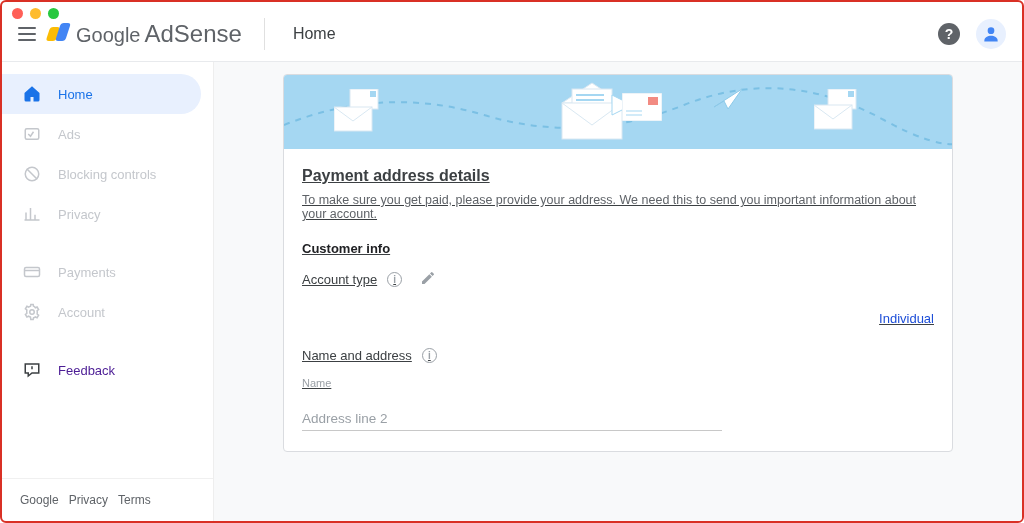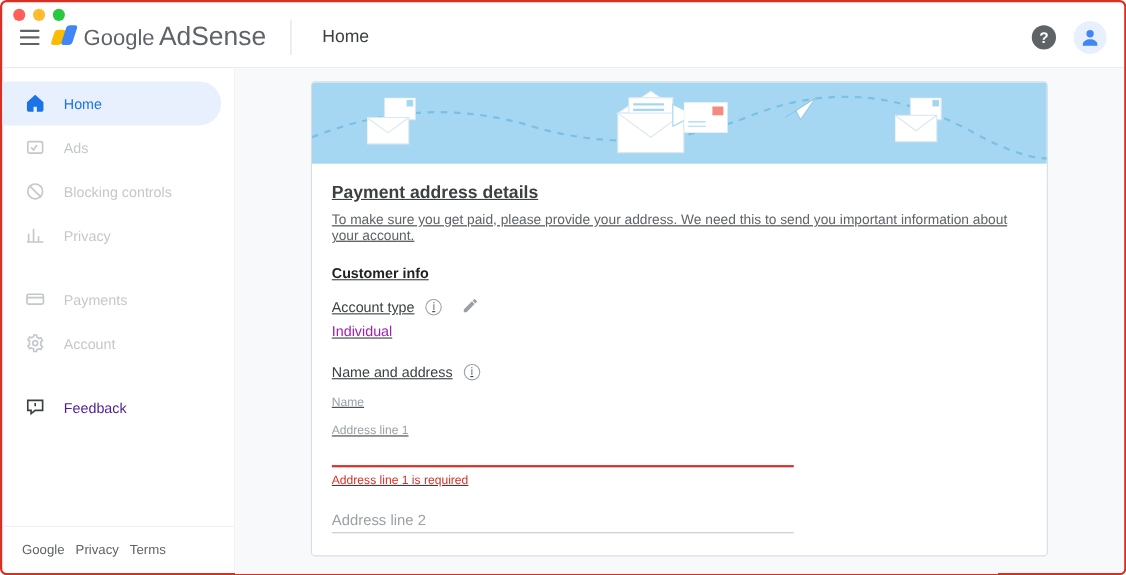--- a/index.html
+++ b/index.html
@@ -38,21 +38,21 @@
   .card{ background:#fff; border:1px solid #dadce0; border-radius:4px; width:670px; margin:0 auto; overflow:hidden;}
   .banner{ height:74px; background:#a5d7f2; position:relative; overflow:hidden;}
   .banner svg{position:absolute;}
   .card-body{ padding:18px 18px 20px 18px;text-decoration:underline;}
   .heading{ font-size:16px; color:#3c4043; margin:0 0 8px 0;}
   .subheading{ font-size:12.5px; color:#5f6368; margin:0 0 20px 0;}
   .section-title{ font-size:13px; font-weight:700; color:#202124; margin:4px 0 14px 0;}
   .row-inline{ display:flex; align-items:center; gap:10px; font-size:13px; color:#3c4043;}
   .info-icon{ width:15px; height:15px; border:1.3px solid #9aa0a6; border-radius:50%; display:inline-flex; align-items:center; justify-content:center; font-size:10px; color:#9aa0a6; font-weight:700;}
   .pencil{ width:16px; height:16px;}
-  .value-muted{ font-size:13px; color:#a21caf; margin-top:5px;}
+  .value-muted{ font-size:13px; color:#1d4ed8; margin-top:22px;text-align:right;}
   .field{ margin-top:14px; width:420px;}
   .field label{ font-size:11px; color:#9aa0a6; display:block; margin-bottom:2px;}
   .field .input-line{ border:none; border-bottom:1px solid #c8c8c8; width:100%; font-size:13.5px; padding:4px 0; outline:none; background:transparent; color:#3c4043;}
   .field.error .input-line{ border-bottom:2px solid #d93025;}
   .field .err-msg{ color:#d93025; font-size:11px; margin-top:6px;}
   .field.placeholder-style .input-line::placeholder{ color:#9aa0a6; font-size:13.5px;}
   .field.no-label .input-line{ border-bottom:1px solid #c8c8c8; color:#9aa0a6;}
 </style>
 </head>
 <body>
@@ -231,25 +231,20 @@
 
         <div class="row-inline">
           <span style="font-size:13px;color:#3c4043;">Name and address</span>
           <span class="info-icon">i</span>
         </div>
 
         <div class="field">
           <label>Name</label>
         </div>
 
-        <div class="field error">
-          <label>Address line 1</label>
-          <input class="input-line" value="" style="">
-          <div class="err-msg">Address line 1 is required</div>
-        </div>
 
         <div class="field no-label placeholder-style" style="margin-top:18px;">
           
           <input class="input-line" placeholder="Address line 2" style="">
         </div>
 
       </div>
     </div>
   </div>
 </div>

